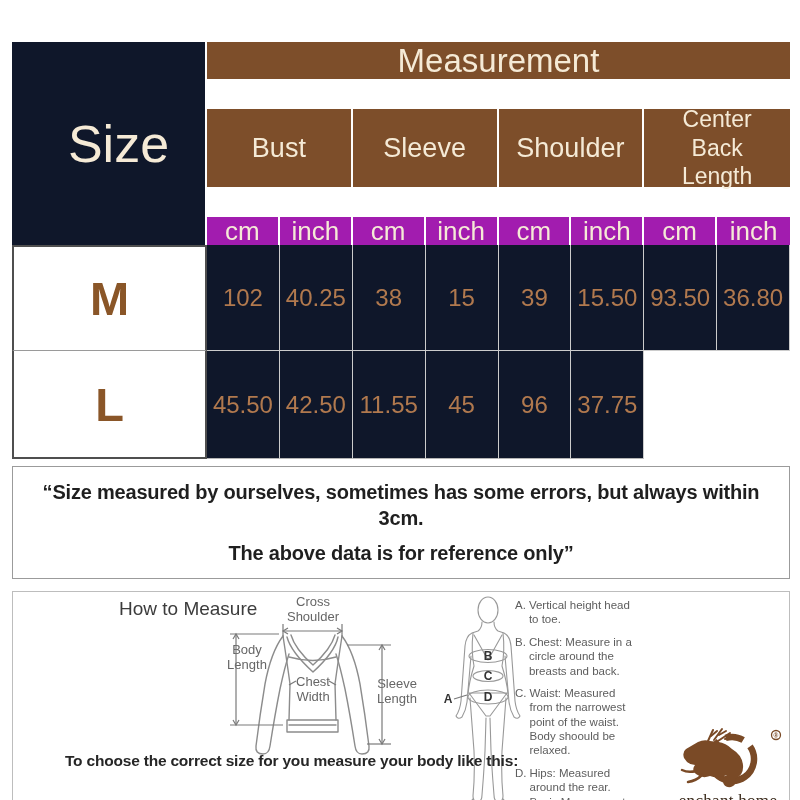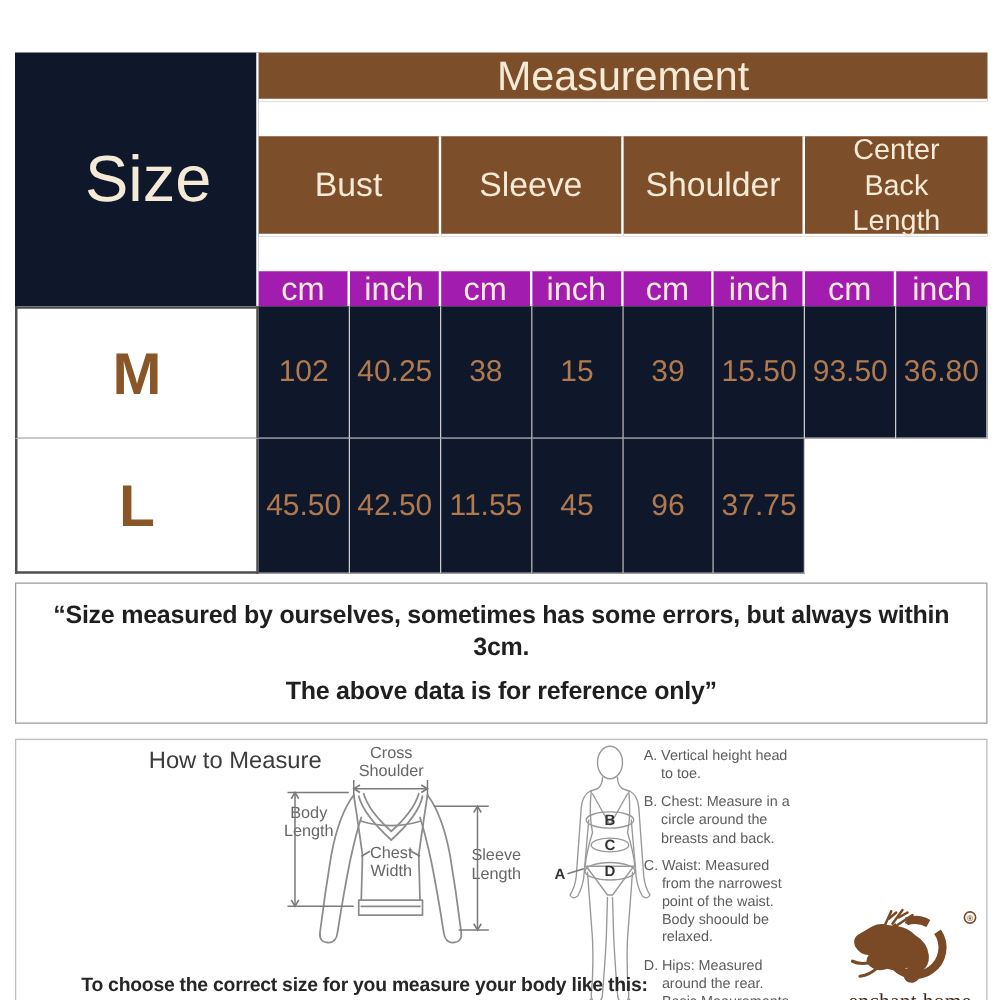--- a/index.html
+++ b/index.html
@@ -53,21 +53,21 @@
   }
   .note .line2 { margin-top:9px; }
 
   
   .howto {
     position:relative; margin-top:12px; width:776px; height:225px;
     border:1px solid #bdbdbd; overflow:hidden;
   }
   .howto-title { position:absolute; left:106px; top:6px; font-size:19px; color:#3c3c3c; }
   .howto-bottom {
-    position:absolute; left:52px; top:188px;
+    position:absolute; left:52px; top:160px;
     font-size:15.5px; font-weight:700; letter-spacing:-0.2px; color:#262626;text-align:right;
   }
   .sweater-svg { position:absolute; left:212px; top:2px; }
   .body-svg { position:absolute; left:427px; top:4px; }
   .diagram-label { font-size:13px; fill:#666666; }
   .body-letter { font-size:12px; font-weight:bold; fill:#333333; }
   .sketch { stroke:#8c8c8c; stroke-width:1.4; fill:none; stroke-linecap:round; stroke-linejoin:round; }
   .sketch-thin { stroke:#999999; stroke-width:1.1; fill:none; stroke-linecap:round; stroke-linejoin:round; }
   .arrow { stroke:#7a7a7a; stroke-width:1.2; fill:none; }
 

